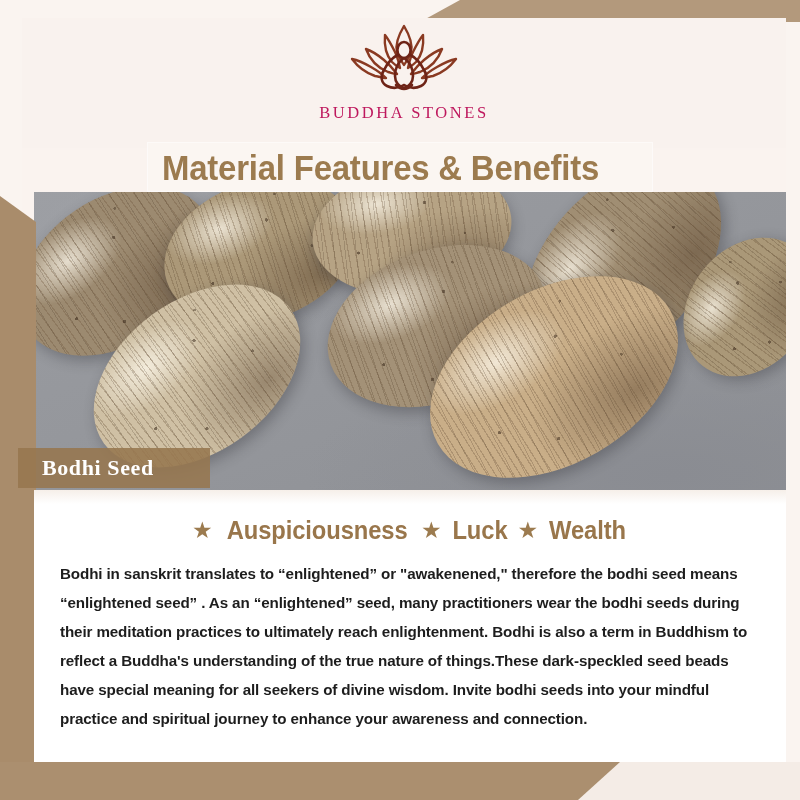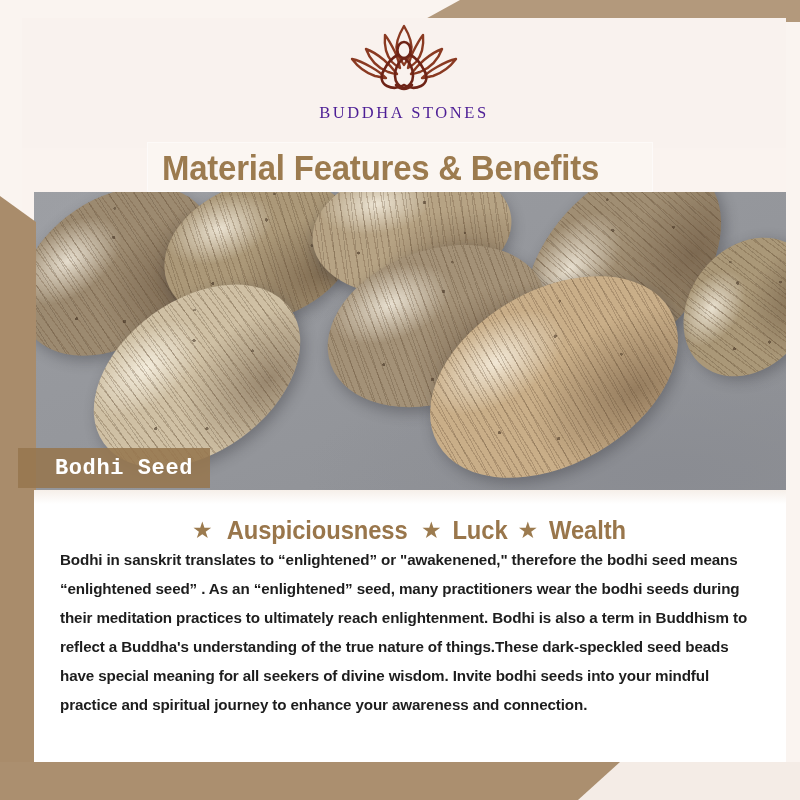--- a/index.html
+++ b/index.html
@@ -43,21 +43,21 @@
   .header{
     position:absolute;left:22px;top:18px;right:14px;height:130px;
     background:#f9f2ee;z-index:5;
     display:flex;flex-direction:column;align-items:center;justify-content:flex-start;
   }
   .logo-wrap{margin-top:4px;display:flex;flex-direction:column;align-items:center;}
   .logo-mark{width:128px;height:78px;display:block;}
   .logo-text{
     margin-top:3px;
     font-family:"Liberation Serif", serif;
-    font-size:16.5px;letter-spacing:2.6px;color:#4c1d95;font-weight:400;text-align:center;
+    font-size:16.5px;letter-spacing:2.6px;color:#be185d;font-weight:400;text-align:center;
   }
 
   
   .title-banner{
     position:absolute;left:148px;top:143px;width:504px;height:48px;
     background:#fbf6f2;z-index:6;
     display:flex;align-items:center;justify-content:flex-start;
     box-shadow:0 0 0 1px rgba(255,255,255,.6);
   }
   .title-text{
@@ -111,22 +111,22 @@
   .s8{left:640px;top:56px;width:150px;height:118px;background:#aa9878;transform:rotate(-52deg);}
 
   
   .seed-tag{
     position:absolute;left:18px;top:448px;width:192px;height:40px;
     background:rgba(150,118,79,.88);z-index:6;
     display:flex;align-items:center;
   }
   .seed-tag-text{
     color:#ffffff;font-weight:bold;font-size:22px;letter-spacing:.6px;
-    padding-left:37px;white-space:nowrap;
-    font-family:Liberation Mono, monospace;
+    padding-left:24px;white-space:nowrap;
+    font-family:Liberation Serif, serif;
   }
 
   
   .content{
     position:absolute;left:34px;top:490px;width:752px;height:272px;
     background:#ffffff;z-index:5;
     display:flex;flex-direction:column;align-items:center;
   }
   .content-fade{
     position:absolute;left:0;top:0;width:100%;height:14px;
@@ -136,21 +136,21 @@
     margin-top:26px;display:flex;align-items:center;justify-content:center;
     gap:9px;color:#99764b;white-space:nowrap;
   }
   .headline .kw{
     font-family:"Liberation Sans Narrow","Liberation Sans",sans-serif;
     font-weight:bold;font-size:25px;letter-spacing:-.1px;
     transform:scaleX(.95);transform-origin:center;
   }
   .headline .star{font-size:23px;line-height:1;color:#9c7b4f;}
   .body-text{
-    width:700px;
+    margin-top:14px;width:700px;
     font-size:15.2px;line-height:29px;color:#1d1d1d;font-weight:bold;
     text-align:left;letter-spacing:-.12px;
   }
 </style>
 </head>
 <body>
 
 <div class="poster">
 
   <div class="canvas"></div>

